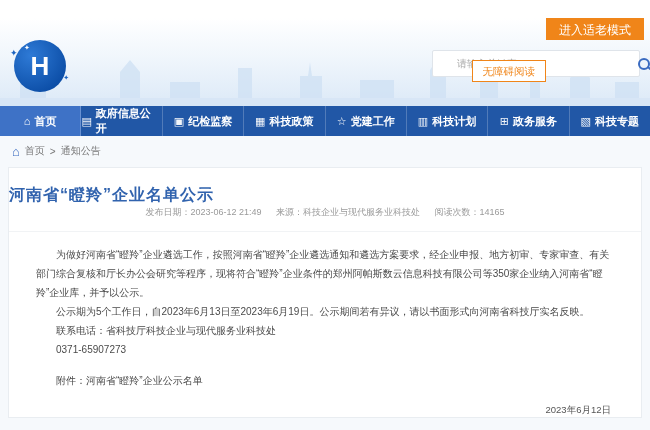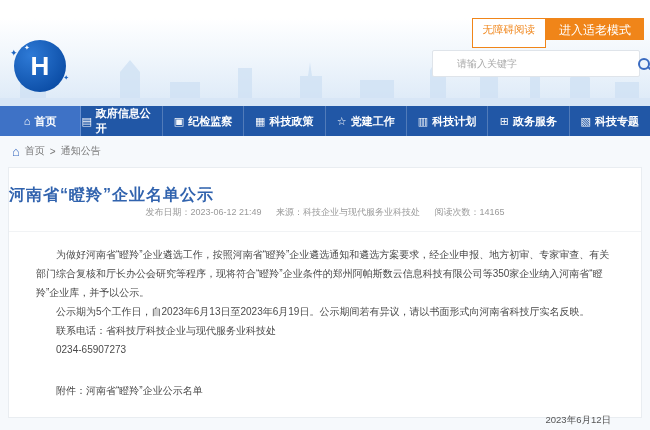--- a/index.html
+++ b/index.html
@@ -6,22 +6,22 @@
   html,body { background:#fff; }
   body { font-family:"Liberation Sans","DejaVu Sans",sans-serif; }
   .page { position:relative; width:650px; height:430px; background:#fff; overflow:hidden; }
 
   
   .band { position:absolute; top:18px; left:0; right:0; height:88px;
           background:linear-gradient(180deg,#ffffff 0%,#f0f6fc 45%,#dce9f7 100%); }
   .skyline { position:absolute; bottom:0; left:0; width:650px; height:54px; opacity:.75; }
 
   .top-actions { position:absolute; top:0; right:6px; display:flex; z-index:5; }
-  .btn-access { height:30px; line-height:20px; padding:0 10px; font-size:10.5px;
-                background:#fff; border:1px solid #f08519; color:#f08519; cursor:pointer; }
+  .btn-access { height:22px; line-height:20px; padding:0 10px; font-size:10.5px;
+                background:#fff; border:1px solid #f08519; color:#f08519; cursor:pointer;margin-top:42px; }
   .btn-elder  { height:22px; line-height:22px; padding:0 12px; font-size:12px;
                 background:#f08519; border:1px solid #f08519; color:#fff; cursor:pointer; }
 
   .logo-wrap { position:absolute; left:14px; top:22px; display:flex; align-items:center; z-index:4; }
   .logo-circle { position:relative; width:52px; height:52px; border-radius:50%;
                  background:radial-gradient(circle at 32% 30%,#2e7ad6,#0d4fa8 75%);
                  display:flex; align-items:center; justify-content:center;
                  color:#fff; font-size:26px; font-weight:bold; }
   .logo-star-a { position:absolute; left:-4px; top:8px; font-size:9px; color:#1b63c0; }
   .logo-star-b { position:absolute; right:-3px; bottom:10px; font-size:7px; color:#1b63c0; }
@@ -63,21 +63,21 @@
   .content { position:absolute; top:31px; left:8px; right:8px; bottom:12px;
              background:#fff; border:1px solid #e9edf1; }
   .art-title { text-align:left; color:#3163ae; font-size:16px; font-weight:bold;
                margin-top:17px; letter-spacing:1px; }
   .meta { text-align:center; font-size:9px; color:#9a9a9a; 
           padding-bottom:12px; border-bottom:1px solid #f1f3f5; }
   .meta b { font-weight:normal; margin-left:12px; }
   .meta b:first-child { margin-left:0; }
   .article { padding:13px 27px 0; font-size:10px; color:#4a4a4a; line-height:19px; }
   .article p { text-indent:2em; }
-  .attach-line { text-indent:2em; margin-top:22px; }
+  .attach-line { text-indent:2em; margin-top:12px; }
   .attach-name { cursor:pointer; }
   .doc-date { text-align:right; padding:14px 30px 0; font-size:9.5px; color:#555; }
 </style>
 </head>
 <body>
 
 <div class="page">
 
   <div class="band">
     <svg class="skyline" viewBox="0 0 650 54" preserveAspectRatio="none">
@@ -167,21 +167,21 @@
       <div class="meta">
         <b>发布日期：2023-06-12 21:49</b>
         <b>来源：科技企业与现代服务业科技处</b>
         <b>阅读次数：14165</b>
       </div>
 
       <div class="article">
         <p>为做好河南省“瞪羚”企业遴选工作，按照河南省“瞪羚”企业遴选通知和遴选方案要求，经企业申报、地方初审、专家审查、有关部门综合复核和厅长办公会研究等程序，现将符合“瞪羚”企业条件的郑州阿帕斯数云信息科技有限公司等350家企业纳入河南省“瞪羚”企业库，并予以公示。</p>
         <p>公示期为5个工作日，自2023年6月13日至2023年6月19日。公示期间若有异议，请以书面形式向河南省科技厅实名反映。</p>
         <p>联系电话：省科技厅科技企业与现代服务业科技处</p>
-        <p>0234-65907273</p>
+        <p>0371-65907273</p>
         <p class="attach-line"><span>附件：</span><span class="attach-name">河南省“瞪羚”企业公示名单</span>
         </p>
       </div>
 
       <div class="doc-date">2023年6月12日</div>
     </div>
   </div>
 
 </div>
 

